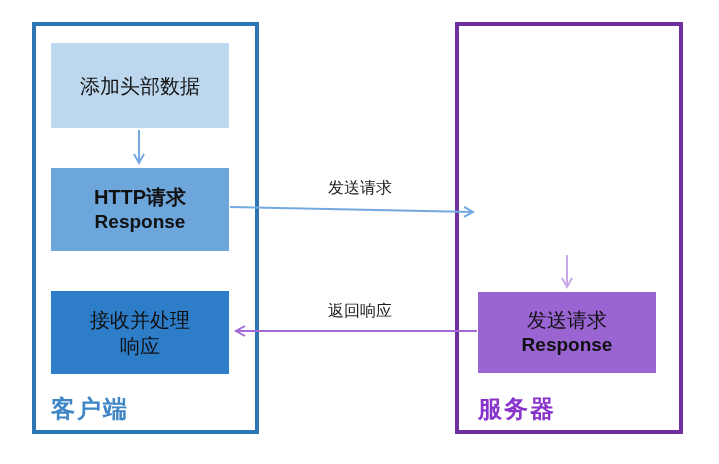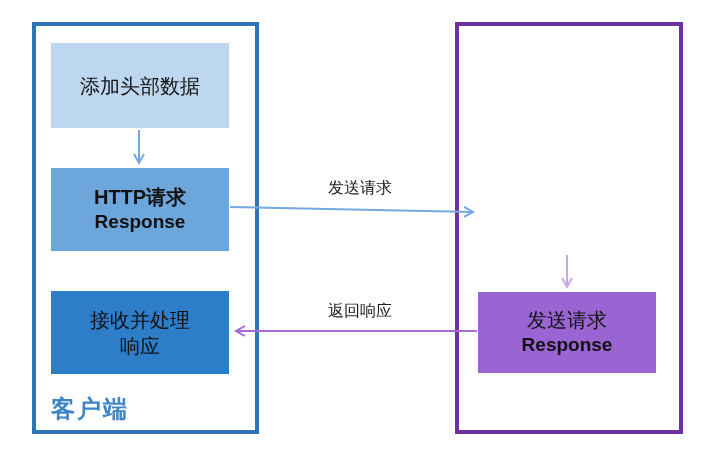--- a/index.html
+++ b/index.html
@@ -94,20 +94,21 @@
     <span>接收并处理</span>
     <span>响应</span>
   </div>
 
   <div class="box box-gen-response">
     <span>发送请求</span>
     <span class="en">Response</span>
   </div>
 
   <div class="frame-label client-label">客户端</div>
+  <div class="frame-label server-label">服务器</div>
 
   <div class="arrow-label send-label">发送请求</div>
   <div class="arrow-label return-label">返回响应</div>
 
   <svg class="arrows-layer" viewBox="0 0 719 464" xmlns="http://www.w3.org/2000/svg">
     <defs>
       <marker id="headBlue" markerWidth="16" markerHeight="16" refX="10" refY="6" orient="auto" markerUnits="userSpaceOnUse">
         <path d="M1,1 L10,6 L1,11" fill="none" stroke="#74A9E0" stroke-width="2"></path>
       </marker>
       <marker id="headPurpleLight" markerWidth="16" markerHeight="16" refX="10" refY="6" orient="auto" markerUnits="userSpaceOnUse">

